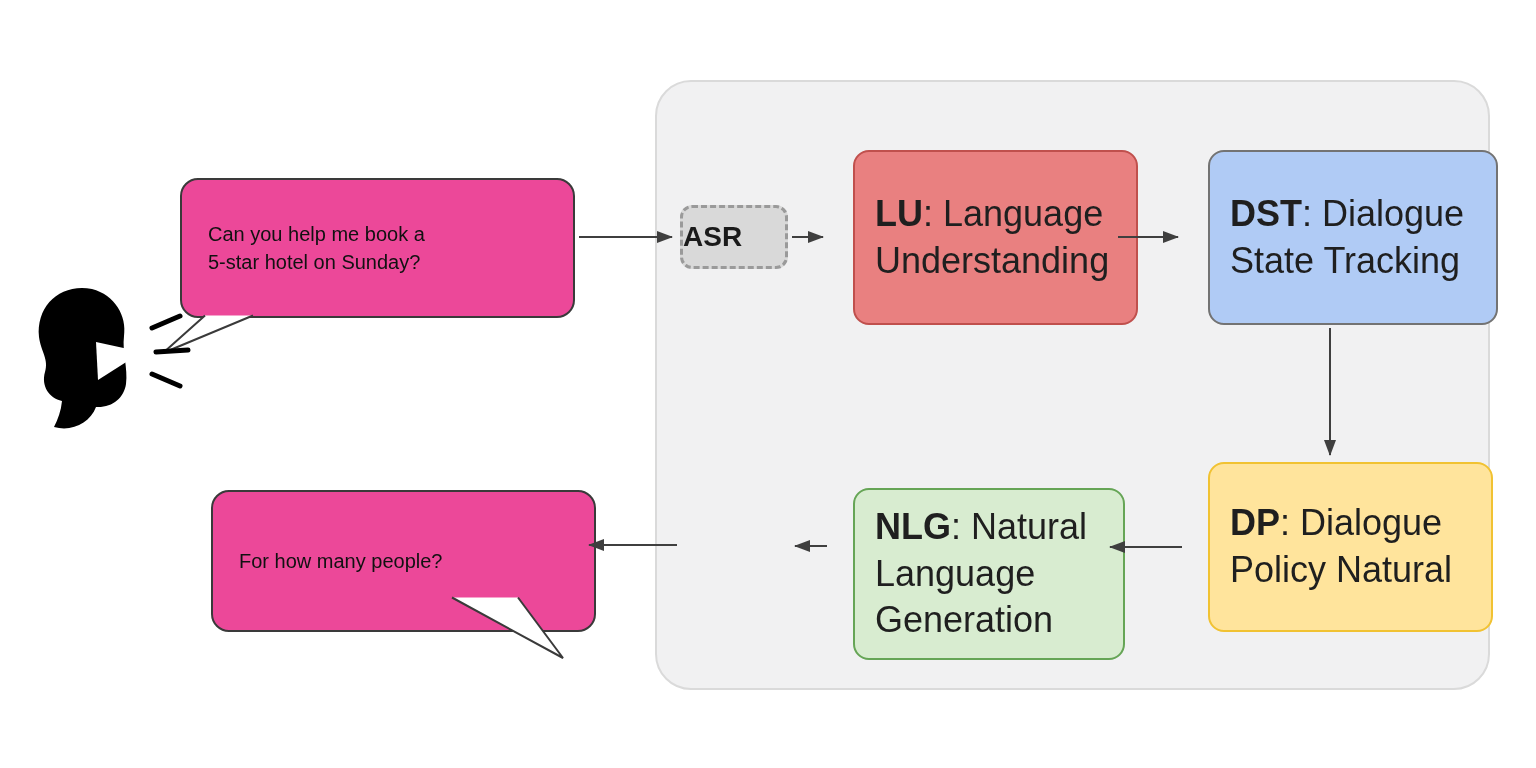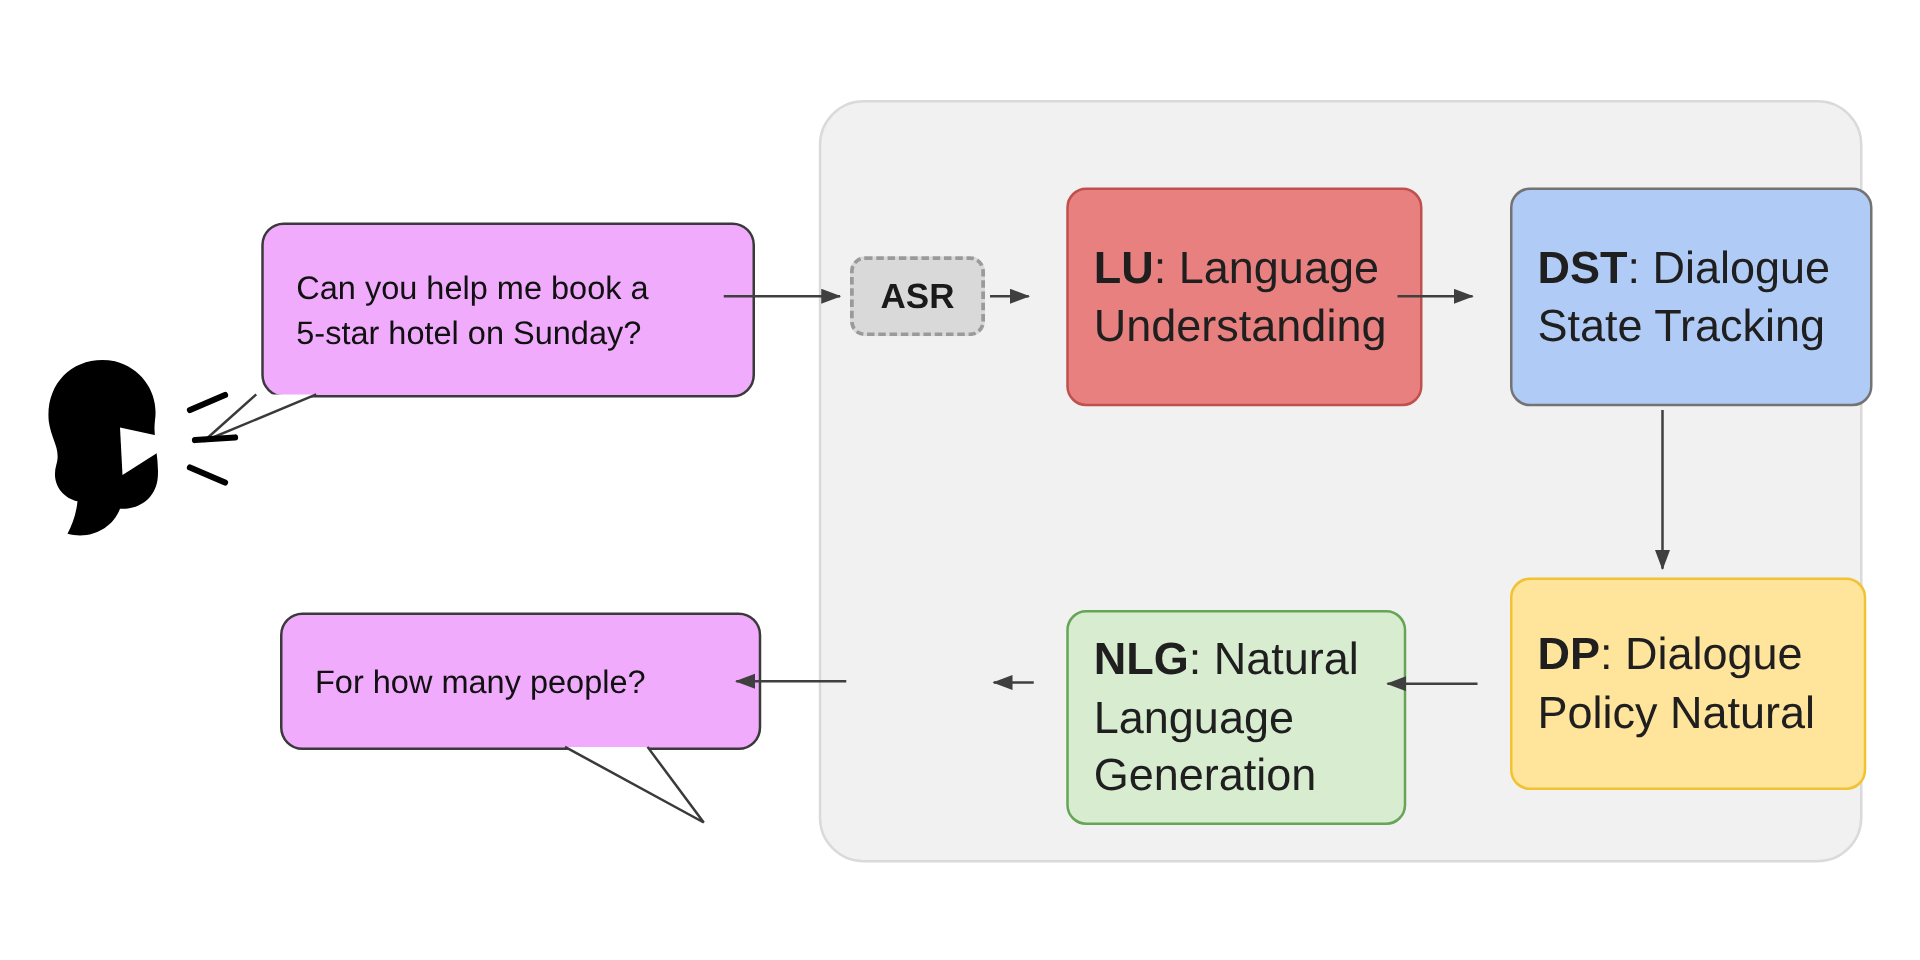--- a/index.html
+++ b/index.html
@@ -6,41 +6,40 @@
   #stage {
     position:relative; width:1536px; height:768px;
     font-family:"Liberation Sans", sans-serif; background:#fff; overflow:hidden;
   }
   .panel {
     position:absolute; left:655px; top:80px; width:835px; height:610px;
     background:#f1f1f2; border:2px solid #dadada; border-radius:36px;
     box-sizing:border-box;
   }
   .bubble {
-    position:absolute; box-sizing:border-box; background:#f0abfc;
+    position:absolute; box-sizing:border-box; background:#ec4899;
     border:2px solid #3a3a3a; border-radius:18px;
     display:flex; align-items:center; padding:0 26px;
-    font-size:26px; color:#111; line-height:1.4; white-space:pre-line;
+    font-size:20px; color:#111; line-height:1.4; white-space:pre-line;
     z-index:2;
-    margin-left:29px;
   }
   .bubble-user { left:180px; top:178px; width:395px; height:140px; }
-  .bubble-system { left:195px; top:490px; width:385px; height:110px; }
+  .bubble-system { left:211px; top:490px; width:385px; height:142px; }
   .box {
     position:absolute; box-sizing:border-box; display:flex; align-items:center;
     border-radius:16px; font-size:36px; color:#1f1f1f; line-height:1.3;
     padding:0 20px; z-index:2;margin-left:23px;
   }
   .box .abbr { font-weight:bold; }
   .box-lu  { left:830px;  top:150px; width:285px; height:175px; background:#e98080; border:2px solid #c0504d; }
   .box-dst { left:1185px; top:150px; width:290px; height:175px; background:#b0cbf5; border:2px solid #737373; }
   .box-dp  { left:1185px; top:462px; width:285px; height:170px; background:#ffe49c; border:2px solid #f1c232; }
   .box-nlg { left:830px;  top:488px; width:272px; height:172px; background:#d8ecd0; border:2px solid #66a556; }
   .gatebox {
-    position:absolute; box-sizing:border-box; display:flex; align-items:center; justify-content:center;
+    position:absolute; box-sizing:border-box; display:flex; align-items:center; 
     background:#d9d9d9; border:3px dashed #9a9a9a; border-radius:12px;
     font-size:28px; font-weight:bold; color:#1a1a1a; z-index:2;
   }
   .box-asr { left:680px; top:205px; width:108px; height:64px; }
   .box-tts { left:680px; top:513px; width:108px; height:64px; }
   svg.overlay { position:absolute; left:0; top:0; z-index:5; pointer-events:none; }
 </style>
 </head>
 <body>
 

